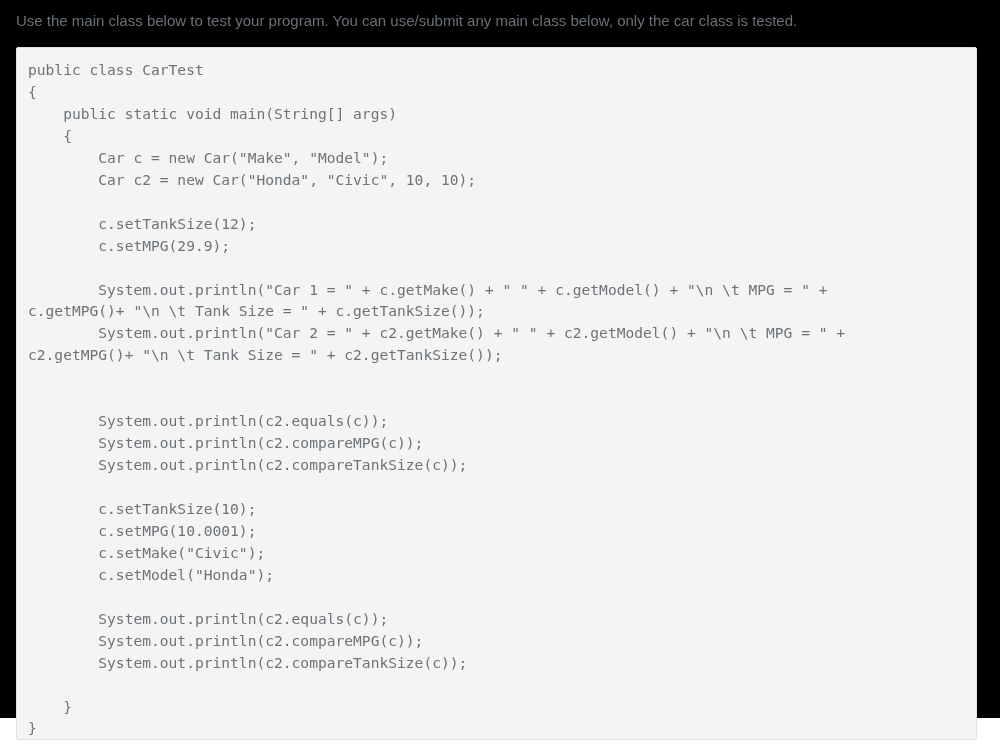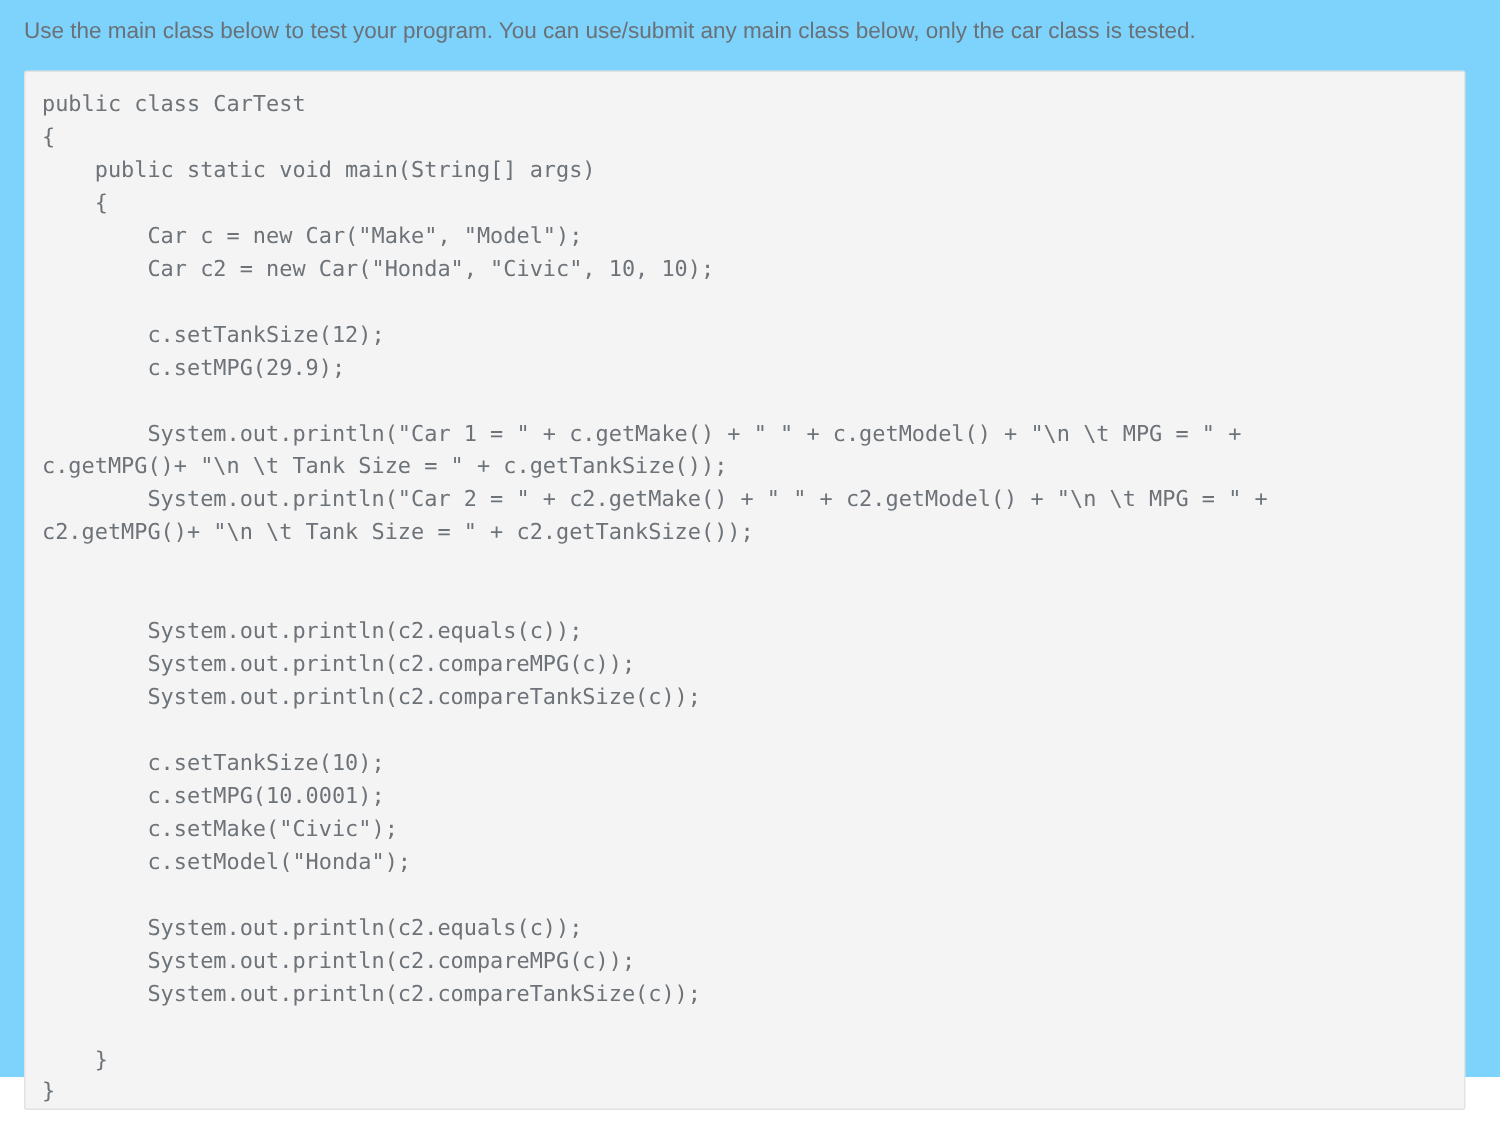--- a/index.html
+++ b/index.html
@@ -15,21 +15,21 @@
     font-family: "Liberation Sans", sans-serif;
     color: #555b60;
     position: relative;
   }
   #page {
     position: absolute;
     left: 0;
     top: 0;
     width: 1000px;
     height: 718px;
-    background: #7dd3fc;
+    background: #000000;
   }
   .instruction {
     position: absolute;
     left: 16px;
     top: 11px;
     width: 960px;
     font-family: "Liberation Sans", sans-serif;
     font-size: 15px;
     line-height: 20px;
     color: #6a7077;

